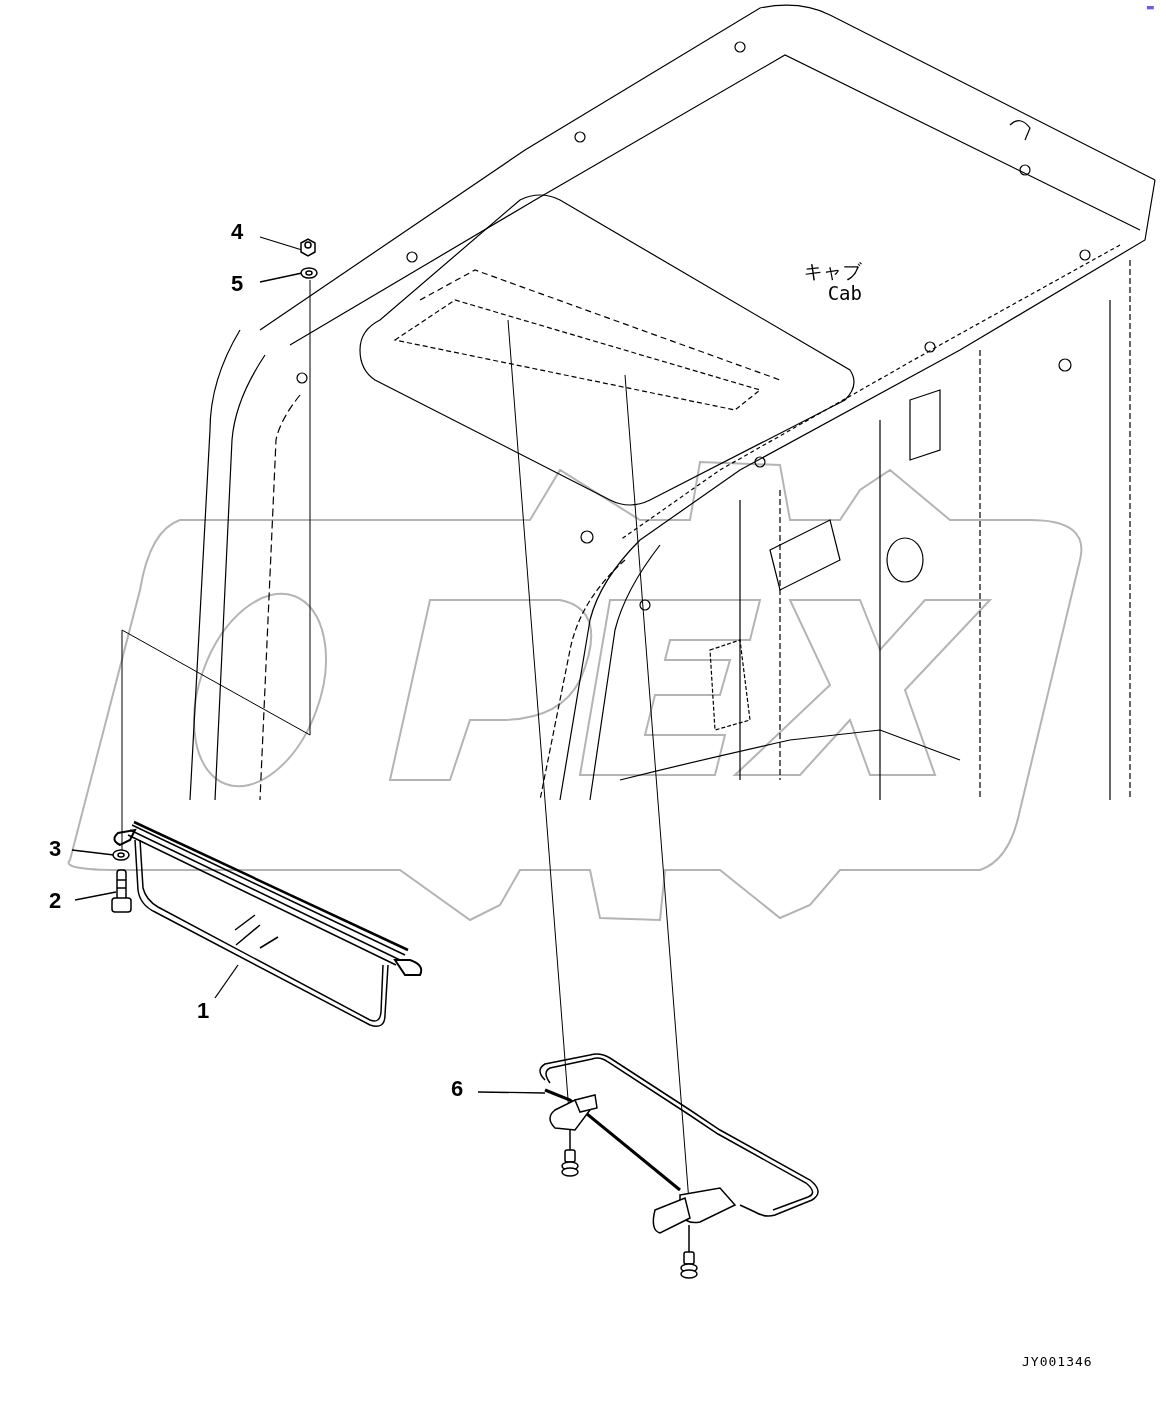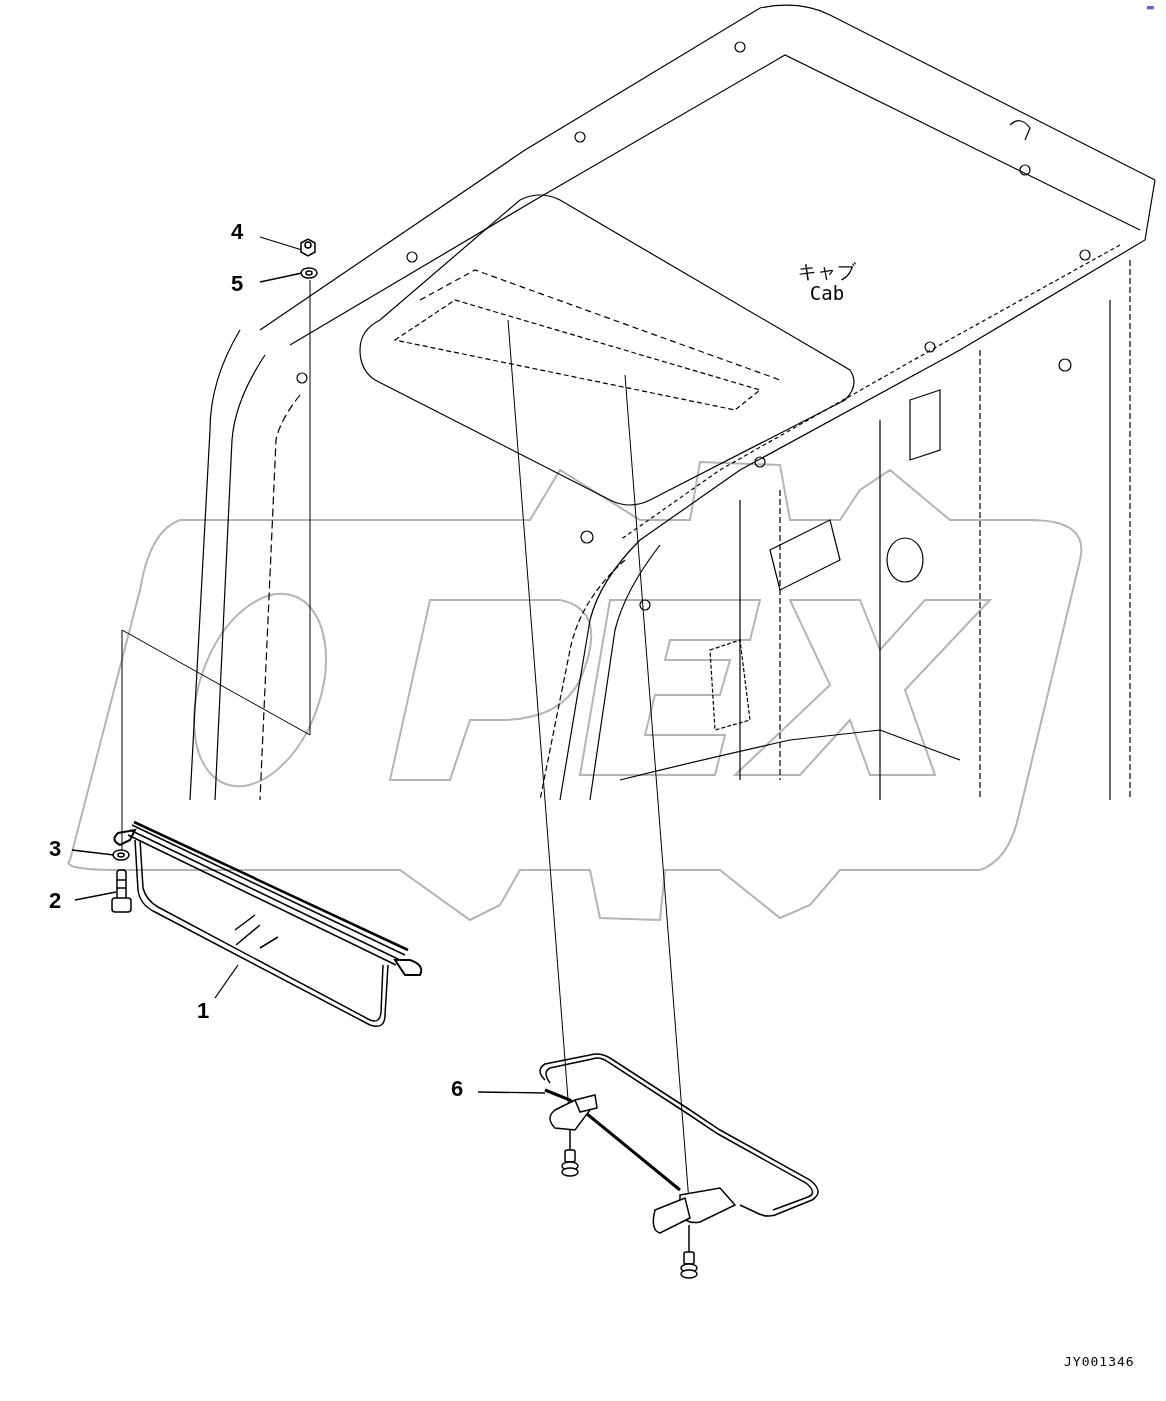--- a/index.html
+++ b/index.html
@@ -1,20 +1,20 @@
 <!DOCTYPE html>
 <html><head>
 <meta charset="utf-8">
 <style>
   html, body { margin:0; padding:0; background:#ffffff; }
   body { width:1166px; height:1401px; position:relative; overflow:hidden; font-family:"DejaVu Sans", sans-serif; }
   #canvas { position:absolute; left:0; top:0; width:1166px; height:1401px; }
   .callout { position:absolute; font-family:"Liberation Sans", sans-serif; font-weight:bold; font-size:22px; color:#000; line-height:1; }
-  .label-jp { position:absolute; font-family:"DejaVu Sans Mono", monospace; font-size:19px; color:#000; line-height:1.15; text-align:center; }
-  .drawing-id { position:absolute; font-family:"DejaVu Sans Mono", monospace; font-size:13px; letter-spacing:1px; color:#000;margin-left:42px; }
+  .label-jp { position:absolute; font-family:"DejaVu Sans Mono", monospace; font-size:19px; color:#000; line-height:1.15; text-align:right; }
+  .drawing-id { position:absolute; font-family:"DejaVu Sans Mono", monospace; font-size:13px; letter-spacing:1px; color:#000; }
   .corner-mark { position:absolute; font-size:9px; color:#6a5be8; }
 </style>
 </head>
 <body>
 
 <div id="canvas">
   <svg width="1166" height="1401" viewBox="0 0 1166 1401" xmlns="http://www.w3.org/2000/svg">
 
     <g fill="none" stroke="#b4b4b4" stroke-width="2">
       <path d="M180,520 Q150,530 140,590 L70,860 Q60,870 120,870 L400,870 L470,920 L500,905 L520,870 L590,870 L600,918 L660,920 L665,870 L720,870 L780,918 L810,905 L840,870 L980,870 Q1010,860 1020,810 L1080,560 Q1090,520 1030,520 L950,520 L890,470 L860,490 L840,520 L790,520 L780,465 L700,462 L690,520 L640,520 L560,470 L530,520 Z"></path>

